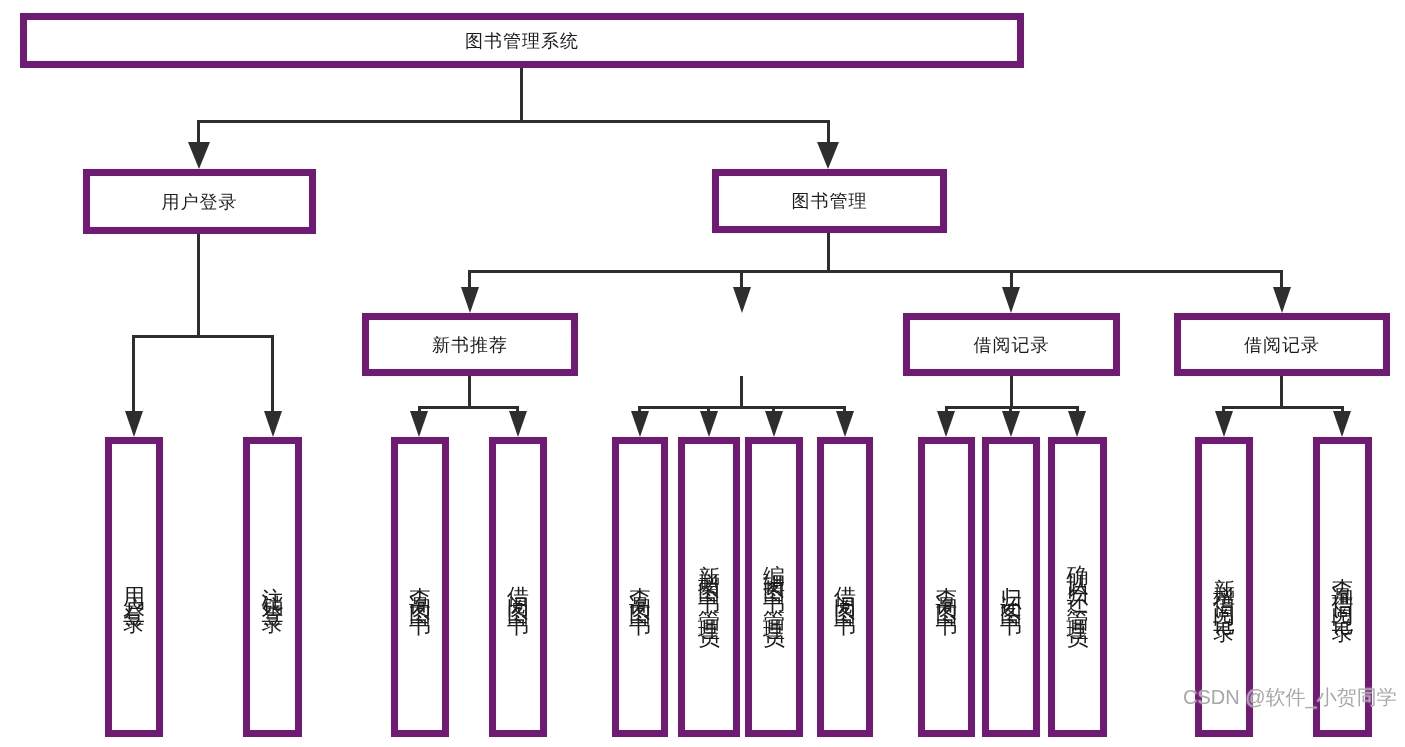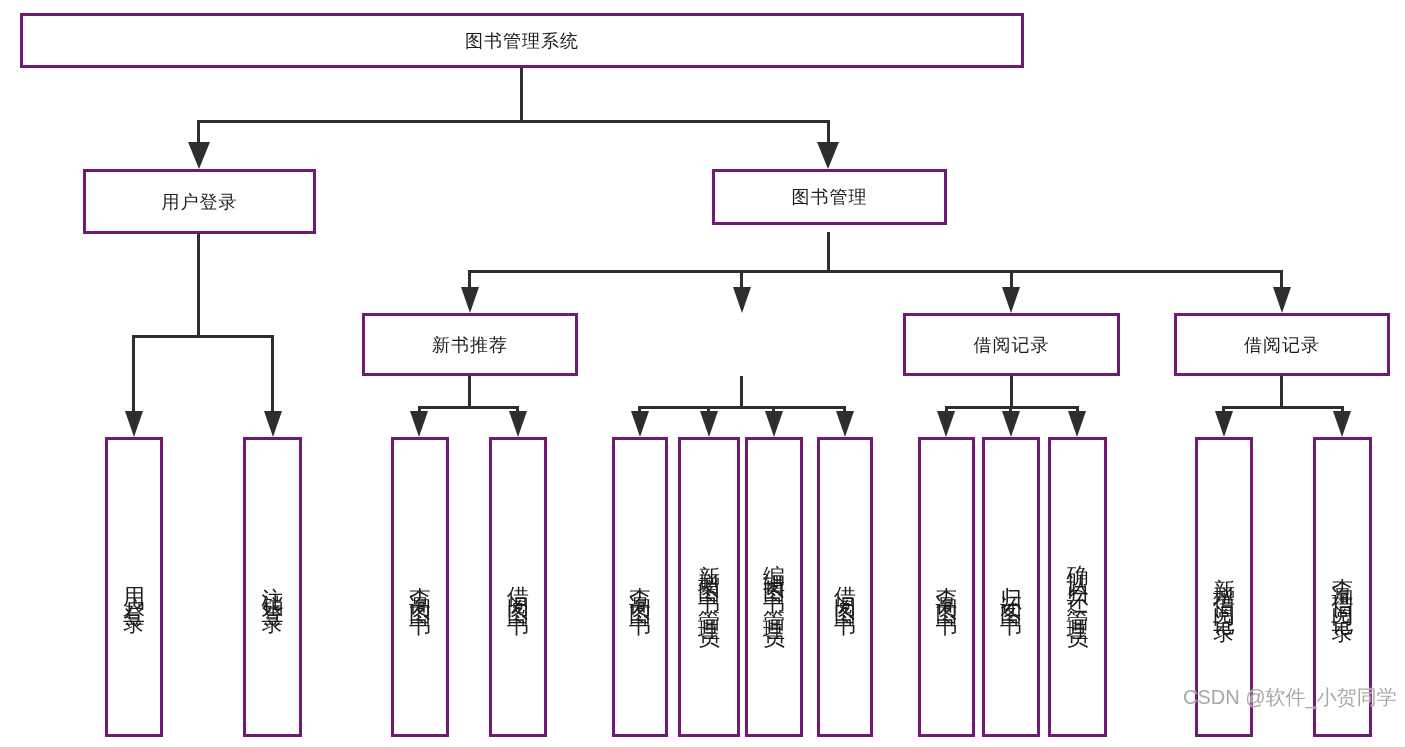--- a/index.html
+++ b/index.html
@@ -1,21 +1,21 @@
 <!DOCTYPE html>
 <html><head>
 <meta charset="utf-8">
 <style>
   html,body{margin:0;padding:0;background:#ffffff;}
   .canvas{
     position:relative;width:1405px;height:747px;background:#ffffff;overflow:hidden;
     font-family:"Liberation Sans","DejaVu Sans",sans-serif;color:#1c1c1c;
   }
   .box{
-    position:absolute;box-sizing:border-box;border:3px solid #701a75;background:#ffffff;
+    position:absolute;box-sizing:border-box;border:7px solid #701a75;background:#ffffff;
     display:flex;align-items:center;justify-content:center;font-size:18px;letter-spacing:1px;
   }
   .leaf{font-size:22px;}
   .vtext{writing-mode:vertical-rl;text-orientation:mixed;letter-spacing:9px;line-height:1;white-space:nowrap;}
   .lh{position:absolute;height:3px;background:#2e2e2e;}
   .lv{position:absolute;width:3px;background:#2e2e2e;}
   .ah{position:absolute;width:0;height:0;
       border-left:9px solid transparent;border-right:9px solid transparent;border-top:26px solid #2e2e2e;}
   .ah.lg{border-left-width:11px;border-right-width:11px;border-top-width:27px;}
   .watermark{
@@ -87,21 +87,21 @@
   <div class="ah" style="left:1215px;top:411px"></div>
   <div class="ah" style="left:1333px;top:411px"></div>
 
   <div class="box" style="left:20px;top:13px;width:1004px;height:55px">
     <span>图书管理系统</span>
   </div>
 
   <div class="box" style="left:83px;top:169px;width:233px;height:65px">
     <span>用户登录</span>
   </div>
-  <div class="box" style="left:712px;top:169px;width:235px;height:56px">
+  <div class="box" style="left:712px;top:169px;width:235px;height:64px">
     <span>图书管理</span>
   </div>
 
   <div class="box" style="left:362px;top:313px;width:216px;height:63px">
     <span>新书推荐</span>
   </div>
   <div class="box" style="left:903px;top:313px;width:217px;height:63px">
     <span>借阅记录</span>
   </div>
   <div class="box" style="left:1174px;top:313px;width:216px;height:63px">

